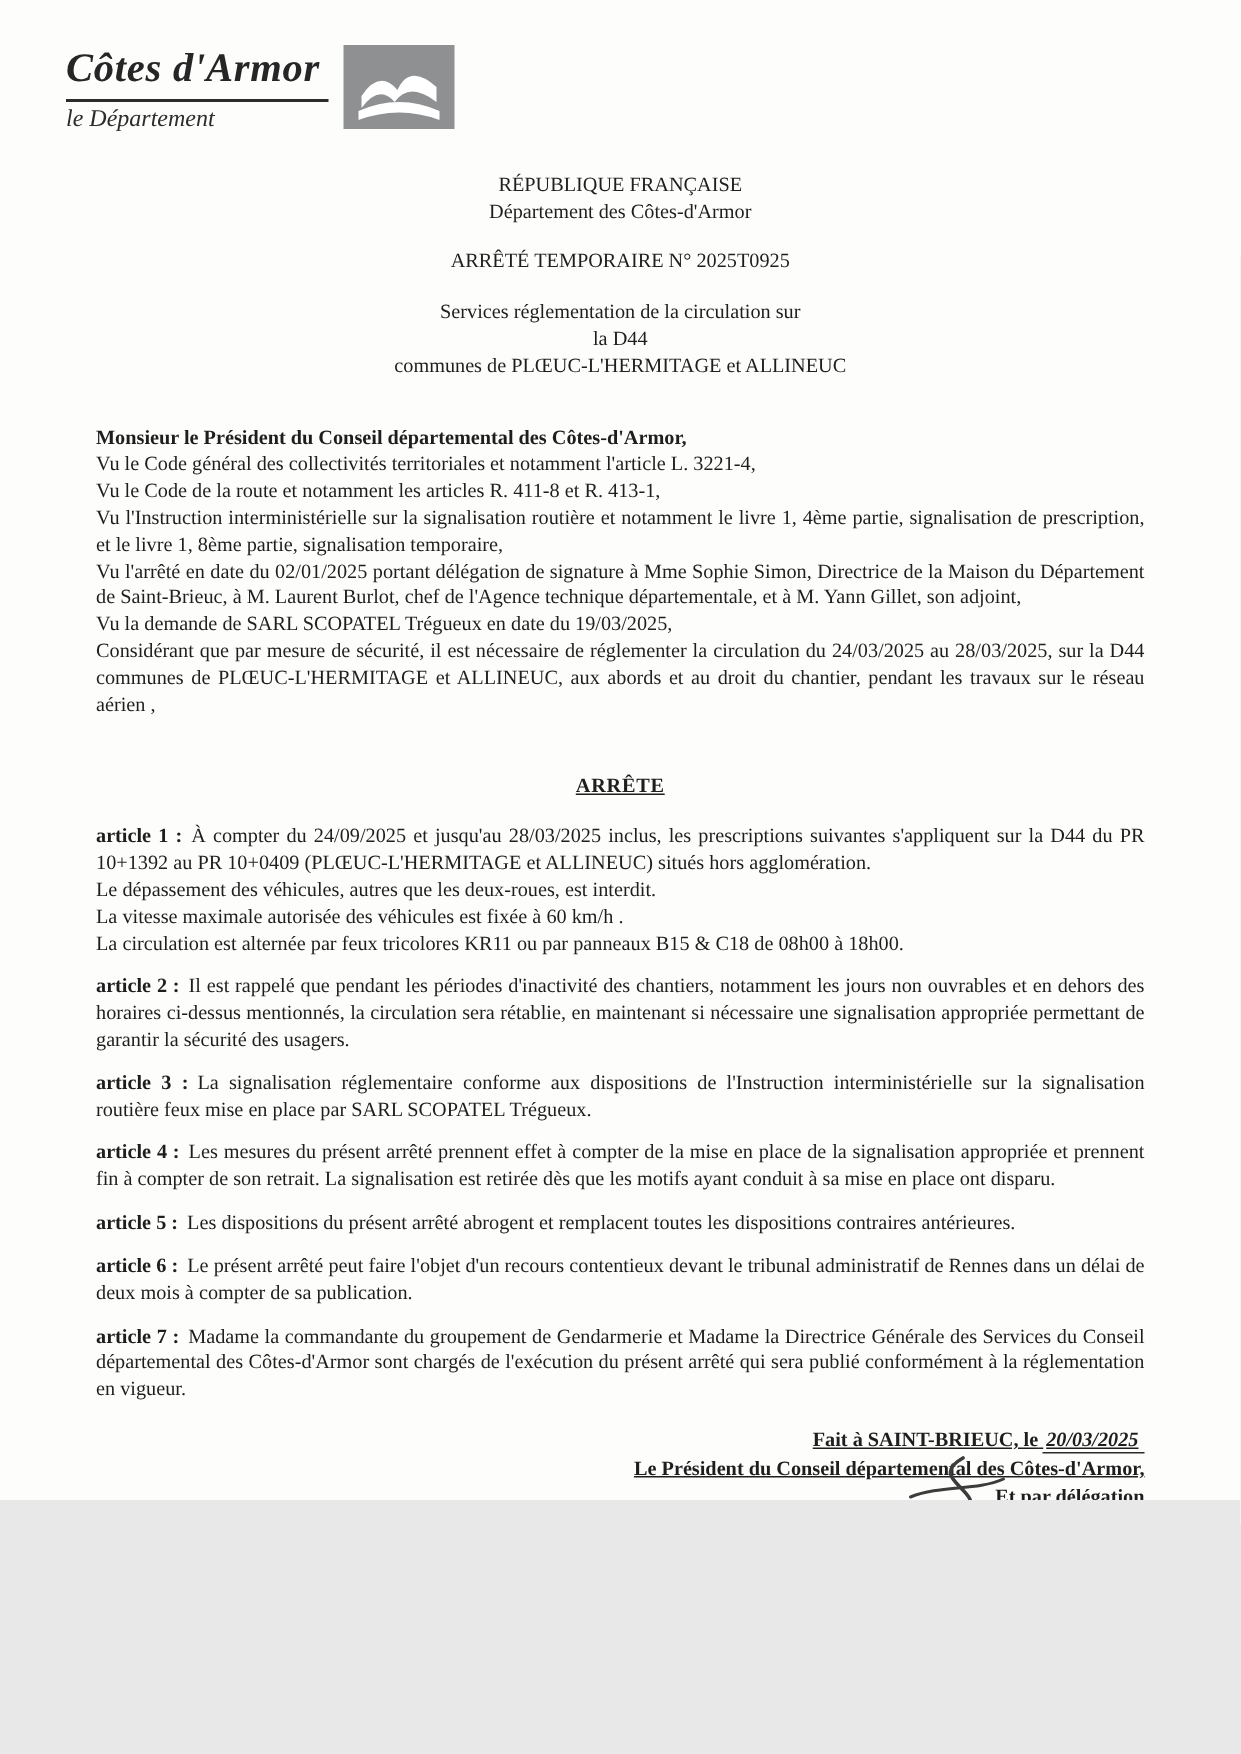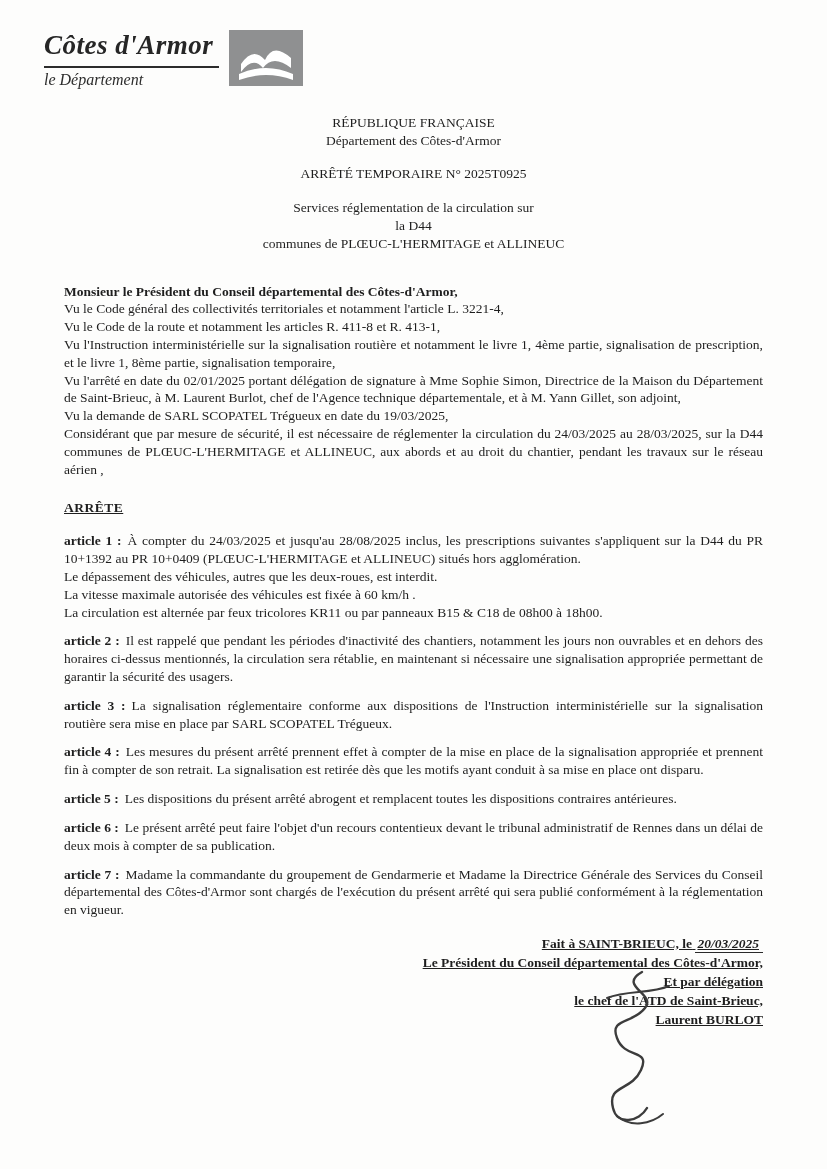--- a/index.html
+++ b/index.html
@@ -1,18 +1,18 @@
 <!DOCTYPE html>
 <html><head>
 <meta charset="utf-8">
 <style>
   html,body{margin:0;padding:0;background:#e8e8e8;}
   .page{
     position:relative;
-    width:827px;height:1169px;
+    width:827px;height:1000px;
     margin:0 auto;
     background:#fdfdfc;
     box-sizing:border-box;
     padding:28px 64px 0 64px;
     font-family:"Liberation Serif","DejaVu Serif",serif;
     color:#1e1e1e;
     font-size:13.5px;
     line-height:1.32;
     overflow:hidden;
   }
@@ -34,22 +34,22 @@
   .doc-header{text-align:center;margin-top:24px;}
   .hdr-b{font-weight:normal;}
   .hdr-gap-sm{height:16px;}
   .hdr-gap-md{height:16px;}
   .italic{font-style:italic;}
   
   .body-block{margin-top:30px;text-align:justify;}
   .salutation{font-weight:bold;}
   .clause{margin:0;}
   .arrete-title{
-    text-align:left;font-weight:bold;text-decoration:underline;
-    margin-top:20px;margin-bottom:16px;letter-spacing:.5px;
+    text-align:center;font-weight:bold;text-decoration:underline;
+    margin-top:36px;margin-bottom:16px;letter-spacing:.5px;
   }
   .article{margin:0 0 11px 0;text-align:justify;}
   .article-extra{margin:0;text-align:justify;}
   .art-label{margin-right:6px;font-weight:bold;}
   
   .sig-block{text-align:right;margin-top:16px;font-weight:bold;line-height:1.4;text-decoration:underline;}
   .sig-date{
     border-bottom:1.5px solid #2a2a2a;padding:0 4px 1px 2px;
     font-style:italic;
   }
@@ -91,31 +91,31 @@
     <p class="clause">Vu l'Instruction interministérielle sur la signalisation routière et notamment le livre 1, 4ème partie, signalisation de prescription, et le livre 1, 8ème partie, signalisation temporaire,</p>
     <p class="clause">Vu l'arrêté en date du 02/01/2025 portant délégation de signature à Mme Sophie Simon, Directrice de la Maison du Département de Saint-Brieuc, à M. Laurent Burlot, chef de l'Agence technique départementale, et à M. Yann Gillet, son adjoint,</p>
     <p class="clause">Vu la demande de SARL SCOPATEL Trégueux en date du 19/03/2025,</p>
     <p class="clause">Considérant que par mesure de sécurité, il est nécessaire de réglementer la circulation du 24/03/2025 au 28/03/2025, sur la D44 communes de PLŒUC-L'HERMITAGE et ALLINEUC, aux abords et au droit du chantier, pendant les travaux sur le réseau aérien ,</p>
   </div>
 
   <div class="arrete-title">ARRÊTE</div>
 
   <div>
     <p class="article" style="margin-bottom:0;">
-      <strong class="art-label">article 1 :</strong><span>À compter du 24/03/2025 et jusqu'au 28/08/2025 inclus, les prescriptions suivantes s'appliquent sur la D44 du PR 10+1392 au PR 10+0409 (PLŒUC-L'HERMITAGE et ALLINEUC) situés hors agglomération.</span>
+      <strong class="art-label">article 1 :</strong><span>À compter du 24/09/2025 et jusqu'au 28/03/2025 inclus, les prescriptions suivantes s'appliquent sur la D44 du PR 10+1392 au PR 10+0409 (PLŒUC-L'HERMITAGE et ALLINEUC) situés hors agglomération.</span>
     </p>
     <p class="article-extra">Le dépassement des véhicules, autres que les deux-roues, est interdit.</p>
     <p class="article-extra">La vitesse maximale autorisée des véhicules est fixée à 60 km/h .</p>
     <p class="article-extra" style="margin-bottom:11px;">La circulation est alternée par feux tricolores KR11 ou par panneaux B15 &amp; C18 de 08h00 à 18h00.</p>
 
     <p class="article">
       <strong class="art-label">article 2 :</strong><span>Il est rappelé que pendant les périodes d'inactivité des chantiers, notamment les jours non ouvrables et en dehors des horaires ci-dessus mentionnés, la circulation sera rétablie, en maintenant si nécessaire une signalisation appropriée permettant de garantir la sécurité des usagers.</span>
     </p>
     <p class="article">
-      <strong class="art-label">article 3 :</strong><span>La signalisation réglementaire conforme aux dispositions de l'Instruction interministérielle sur la signalisation routière sera mise en place par SARL SCOPATEL Trégueux.</span>
+      <strong class="art-label">article 3 :</strong><span>La signalisation réglementaire conforme aux dispositions de l'Instruction interministérielle sur la signalisation routière feux mise en place par SARL SCOPATEL Trégueux.</span>
     </p>
     <p class="article">
       <strong class="art-label">article 4 :</strong><span>Les mesures du présent arrêté prennent effet à compter de la mise en place de la signalisation appropriée et prennent fin à compter de son retrait. La signalisation est retirée dès que les motifs ayant conduit à sa mise en place ont disparu.</span>
     </p>
     <p class="article">
       <strong class="art-label">article 5 :</strong><span>Les dispositions du présent arrêté abrogent et remplacent toutes les dispositions contraires antérieures.</span>
     </p>
     <p class="article">
       <strong class="art-label">article 6 :</strong><span>Le présent arrêté peut faire l'objet d'un recours contentieux devant le tribunal administratif de Rennes dans un délai de deux mois à compter de sa publication.</span>
     </p>

